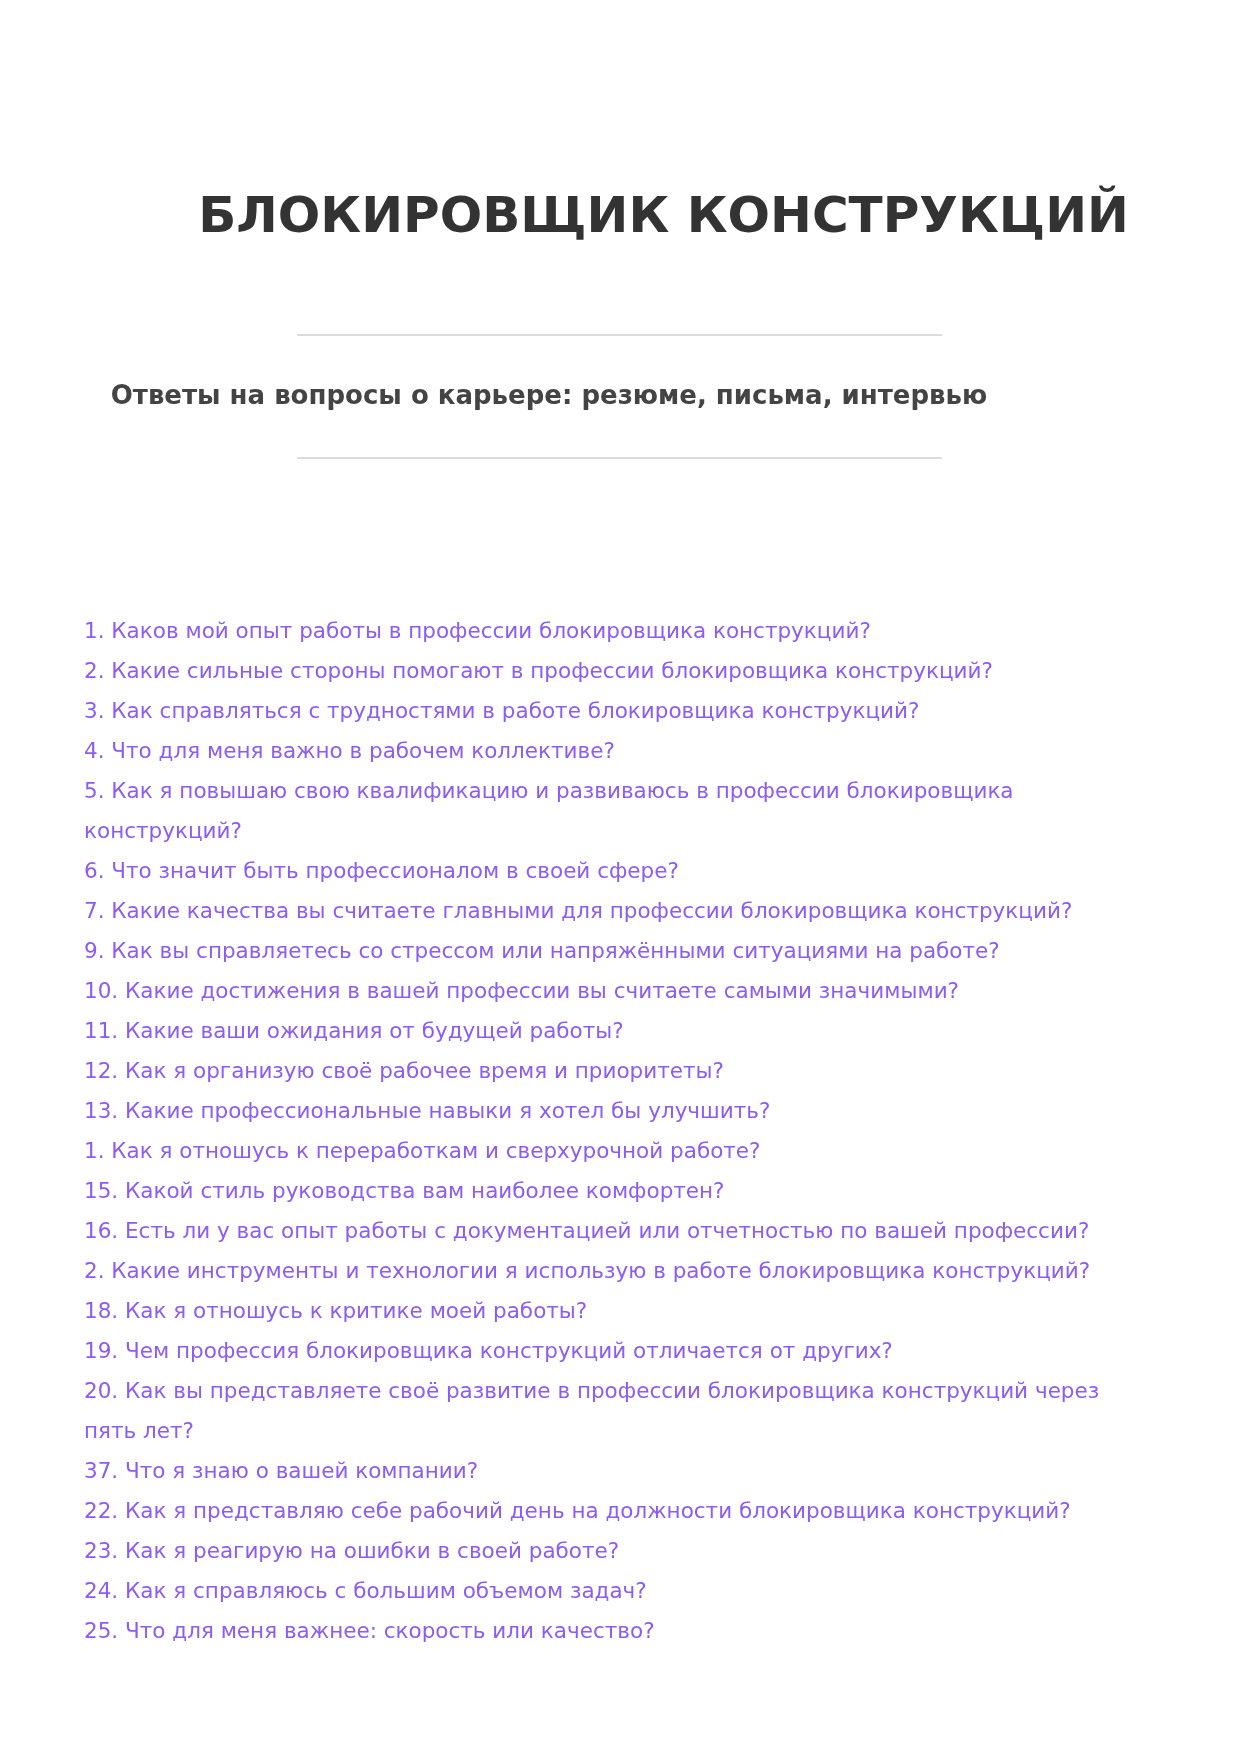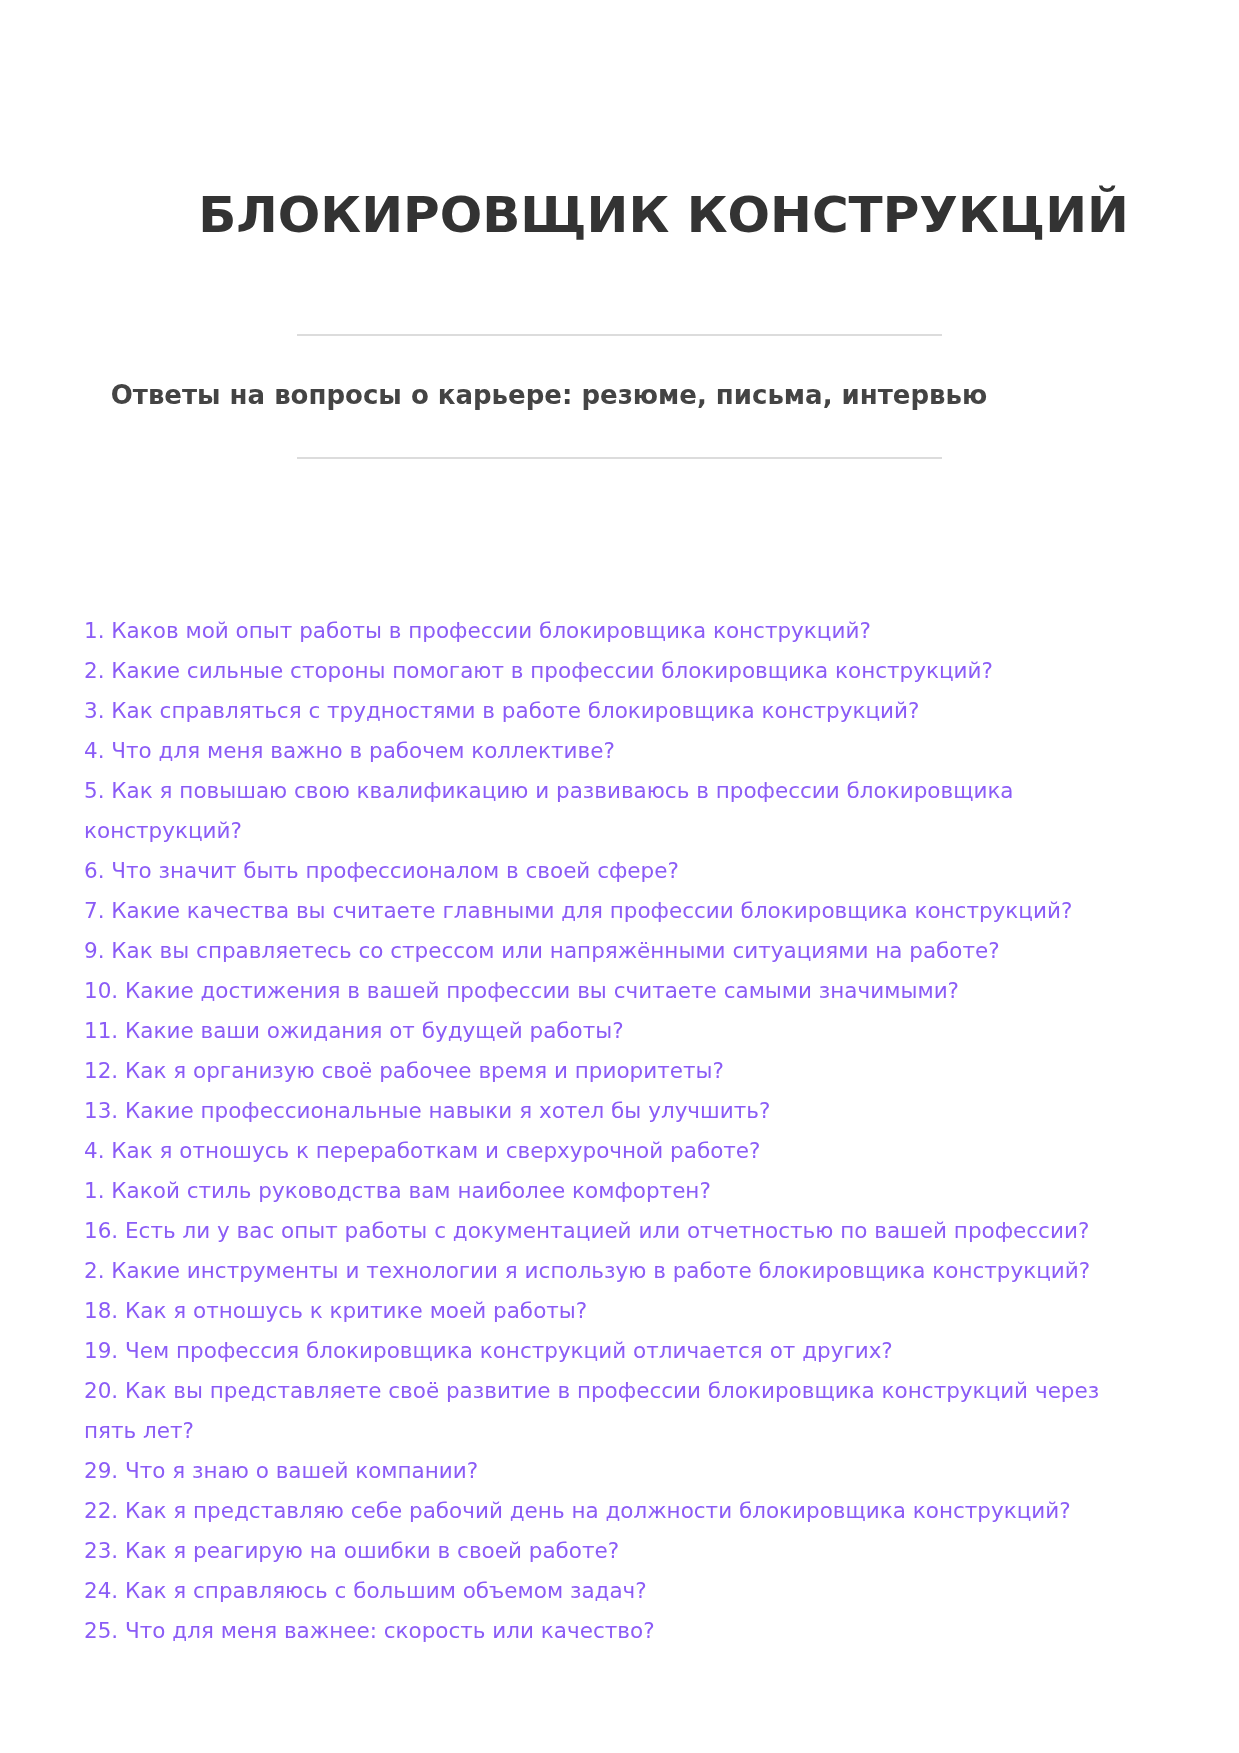--- a/index.html
+++ b/index.html
@@ -84,25 +84,25 @@
   <li>3. Как справляться с трудностями в работе блокировщика конструкций?</li>
   <li>4. Что для меня важно в рабочем коллективе?</li>
   <li>5. Как я повышаю свою квалификацию и развиваюсь в профессии блокировщика конструкций?</li>
   <li>6. Что значит быть профессионалом в своей сфере?</li>
   <li>7. Какие качества вы считаете главными для профессии блокировщика конструкций?</li>
   <li>9. Как вы справляетесь со стрессом или напряжёнными ситуациями на работе?</li>
   <li>10. Какие достижения в вашей профессии вы считаете самыми значимыми?</li>
   <li>11. Какие ваши ожидания от будущей работы?</li>
   <li>12. Как я организую своё рабочее время и приоритеты?</li>
   <li>13. Какие профессиональные навыки я хотел бы улучшить?</li>
-  <li>4. Как я отношусь к переработкам и сверхурочной работе?</li>
-  <li>1. Какой стиль руководства вам наиболее комфортен?</li>
+  <li>1. Как я отношусь к переработкам и сверхурочной работе?</li>
+  <li>15. Какой стиль руководства вам наиболее комфортен?</li>
   <li>16. Есть ли у вас опыт работы с документацией или отчетностью по вашей профессии?</li>
   <li>2. Какие инструменты и технологии я использую в работе блокировщика конструкций?</li>
   <li>18. Как я отношусь к критике моей работы?</li>
   <li>19. Чем профессия блокировщика конструкций отличается от других?</li>
   <li>20. Как вы представляете своё развитие в профессии блокировщика конструкций через пять лет?</li>
-  <li>29. Что я знаю о вашей компании?</li>
+  <li>37. Что я знаю о вашей компании?</li>
   <li>22. Как я представляю себе рабочий день на должности блокировщика конструкций?</li>
   <li>23. Как я реагирую на ошибки в своей работе?</li>
   <li>24. Как я справляюсь с большим объемом задач?</li>
   <li>25. Что для меня важнее: скорость или качество?</li>
 </ul>
 
 </body></html>

